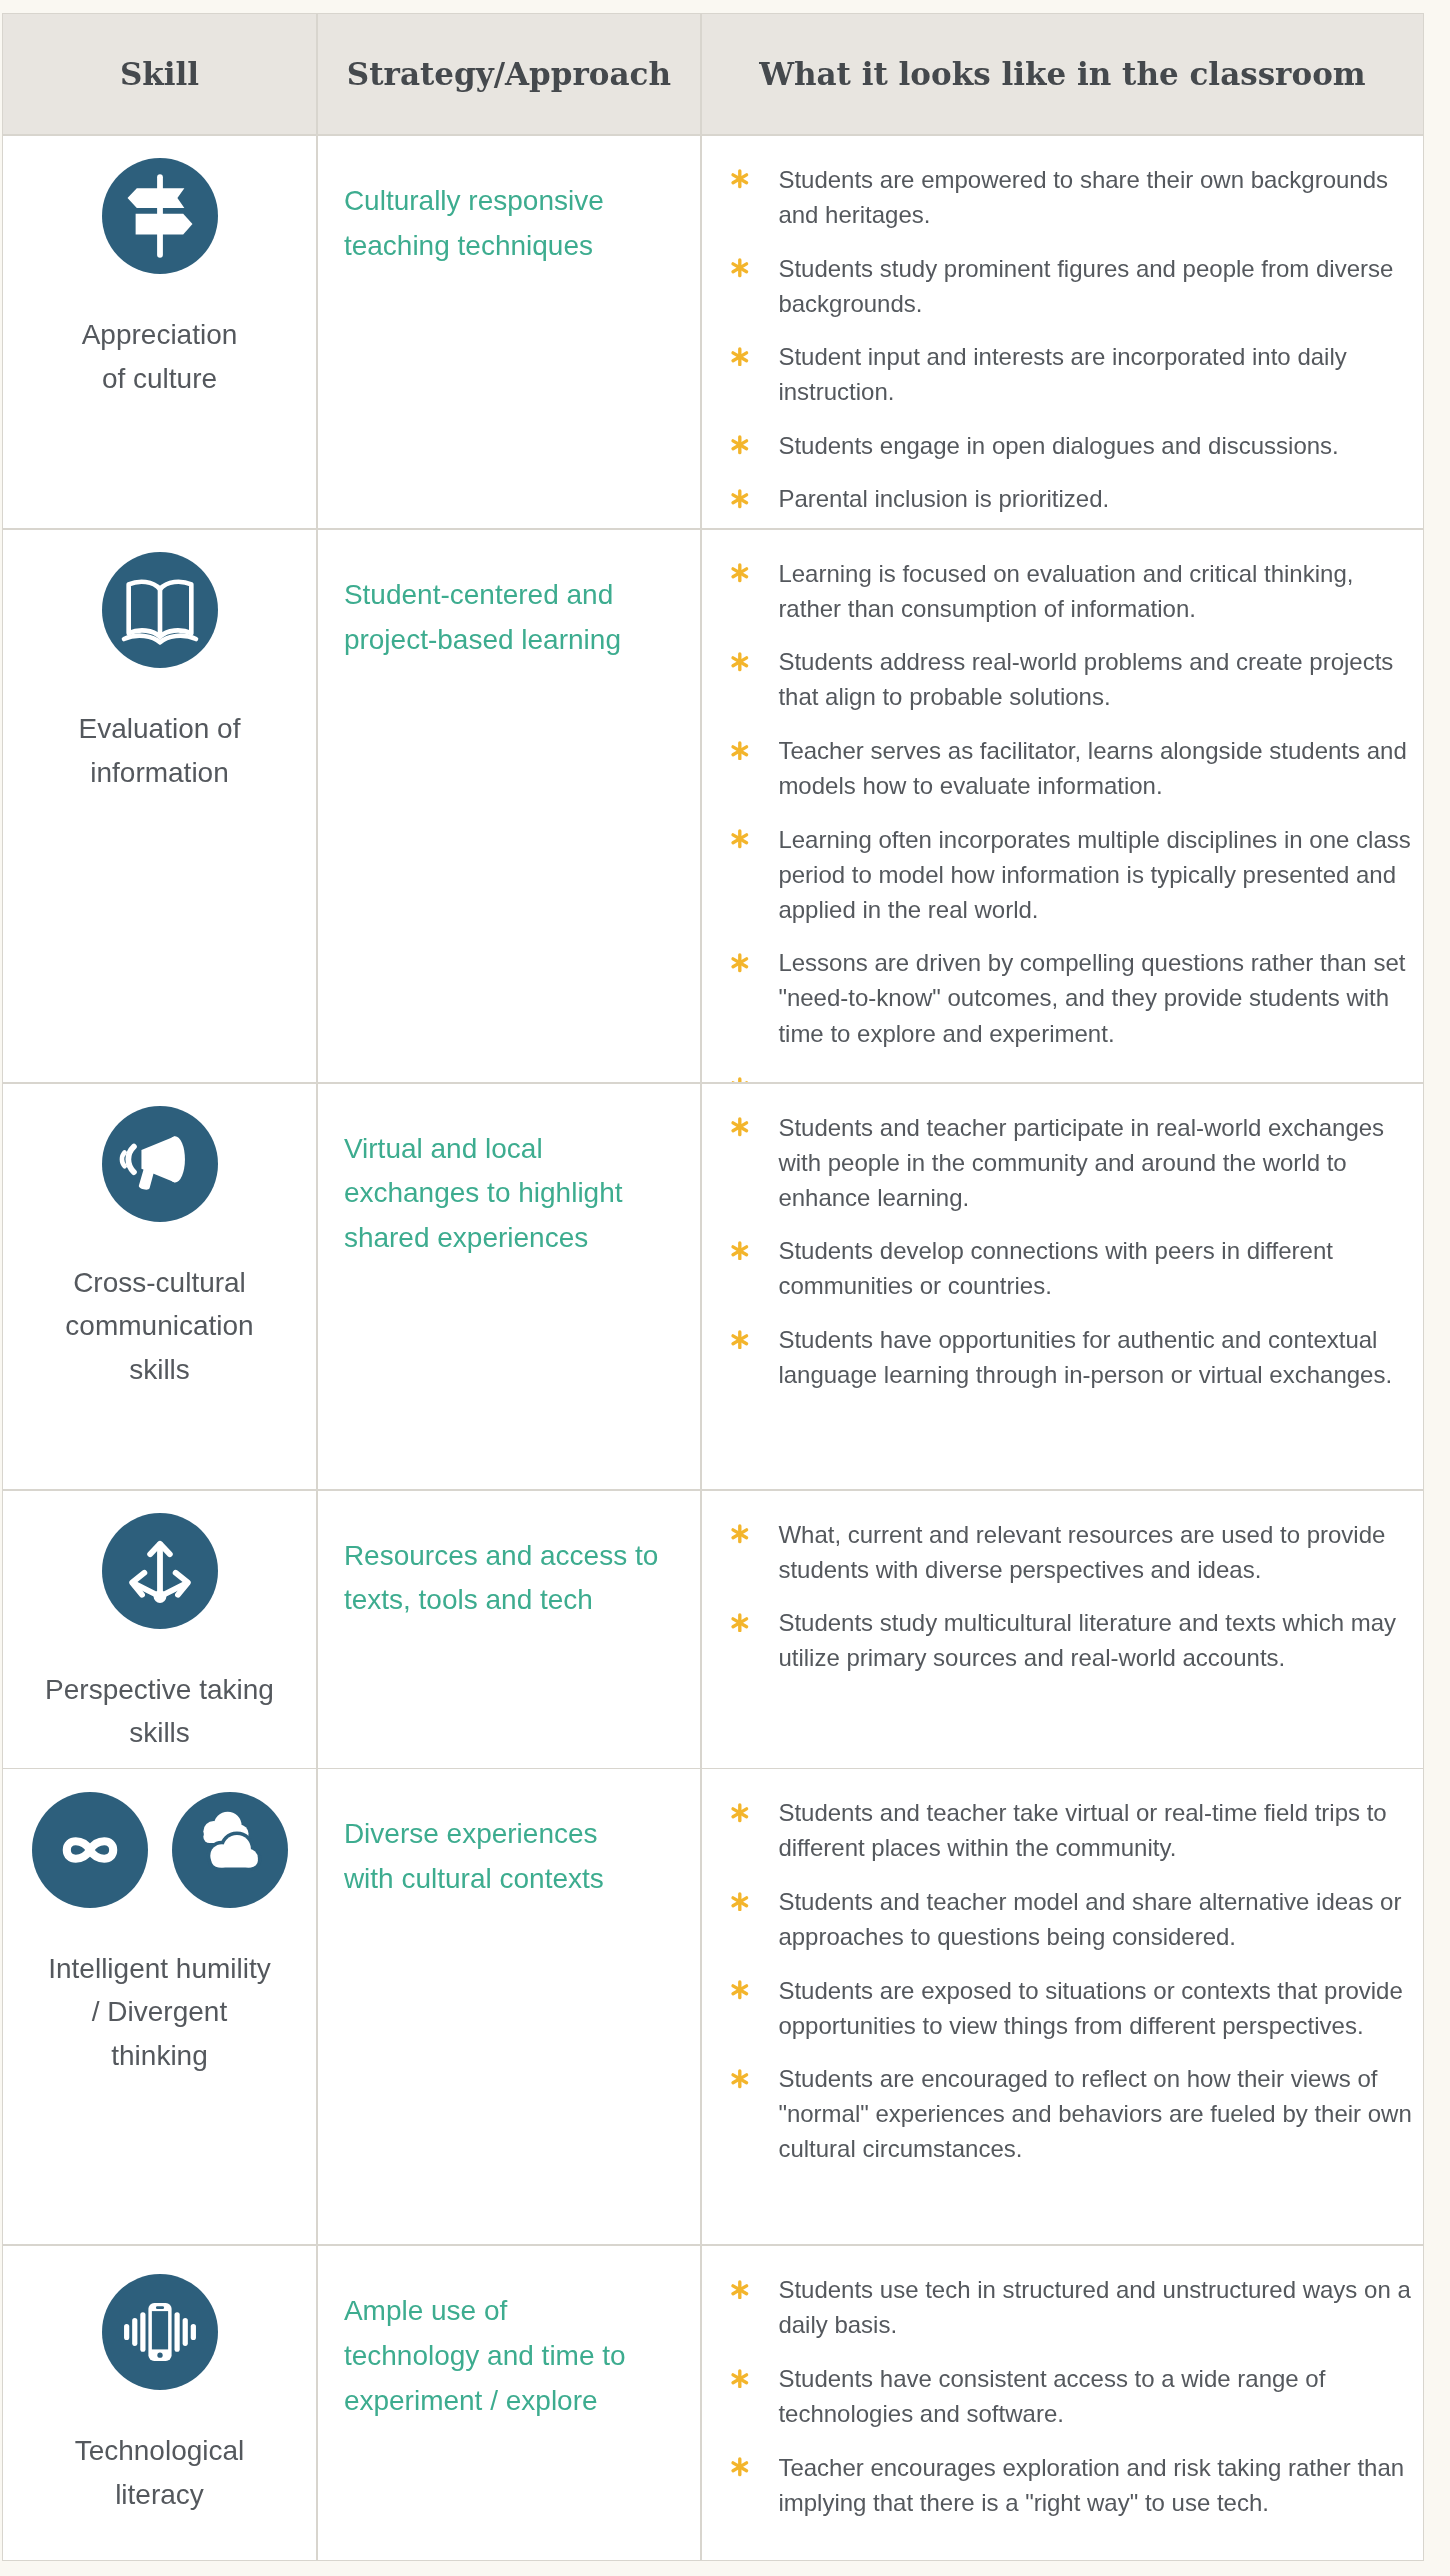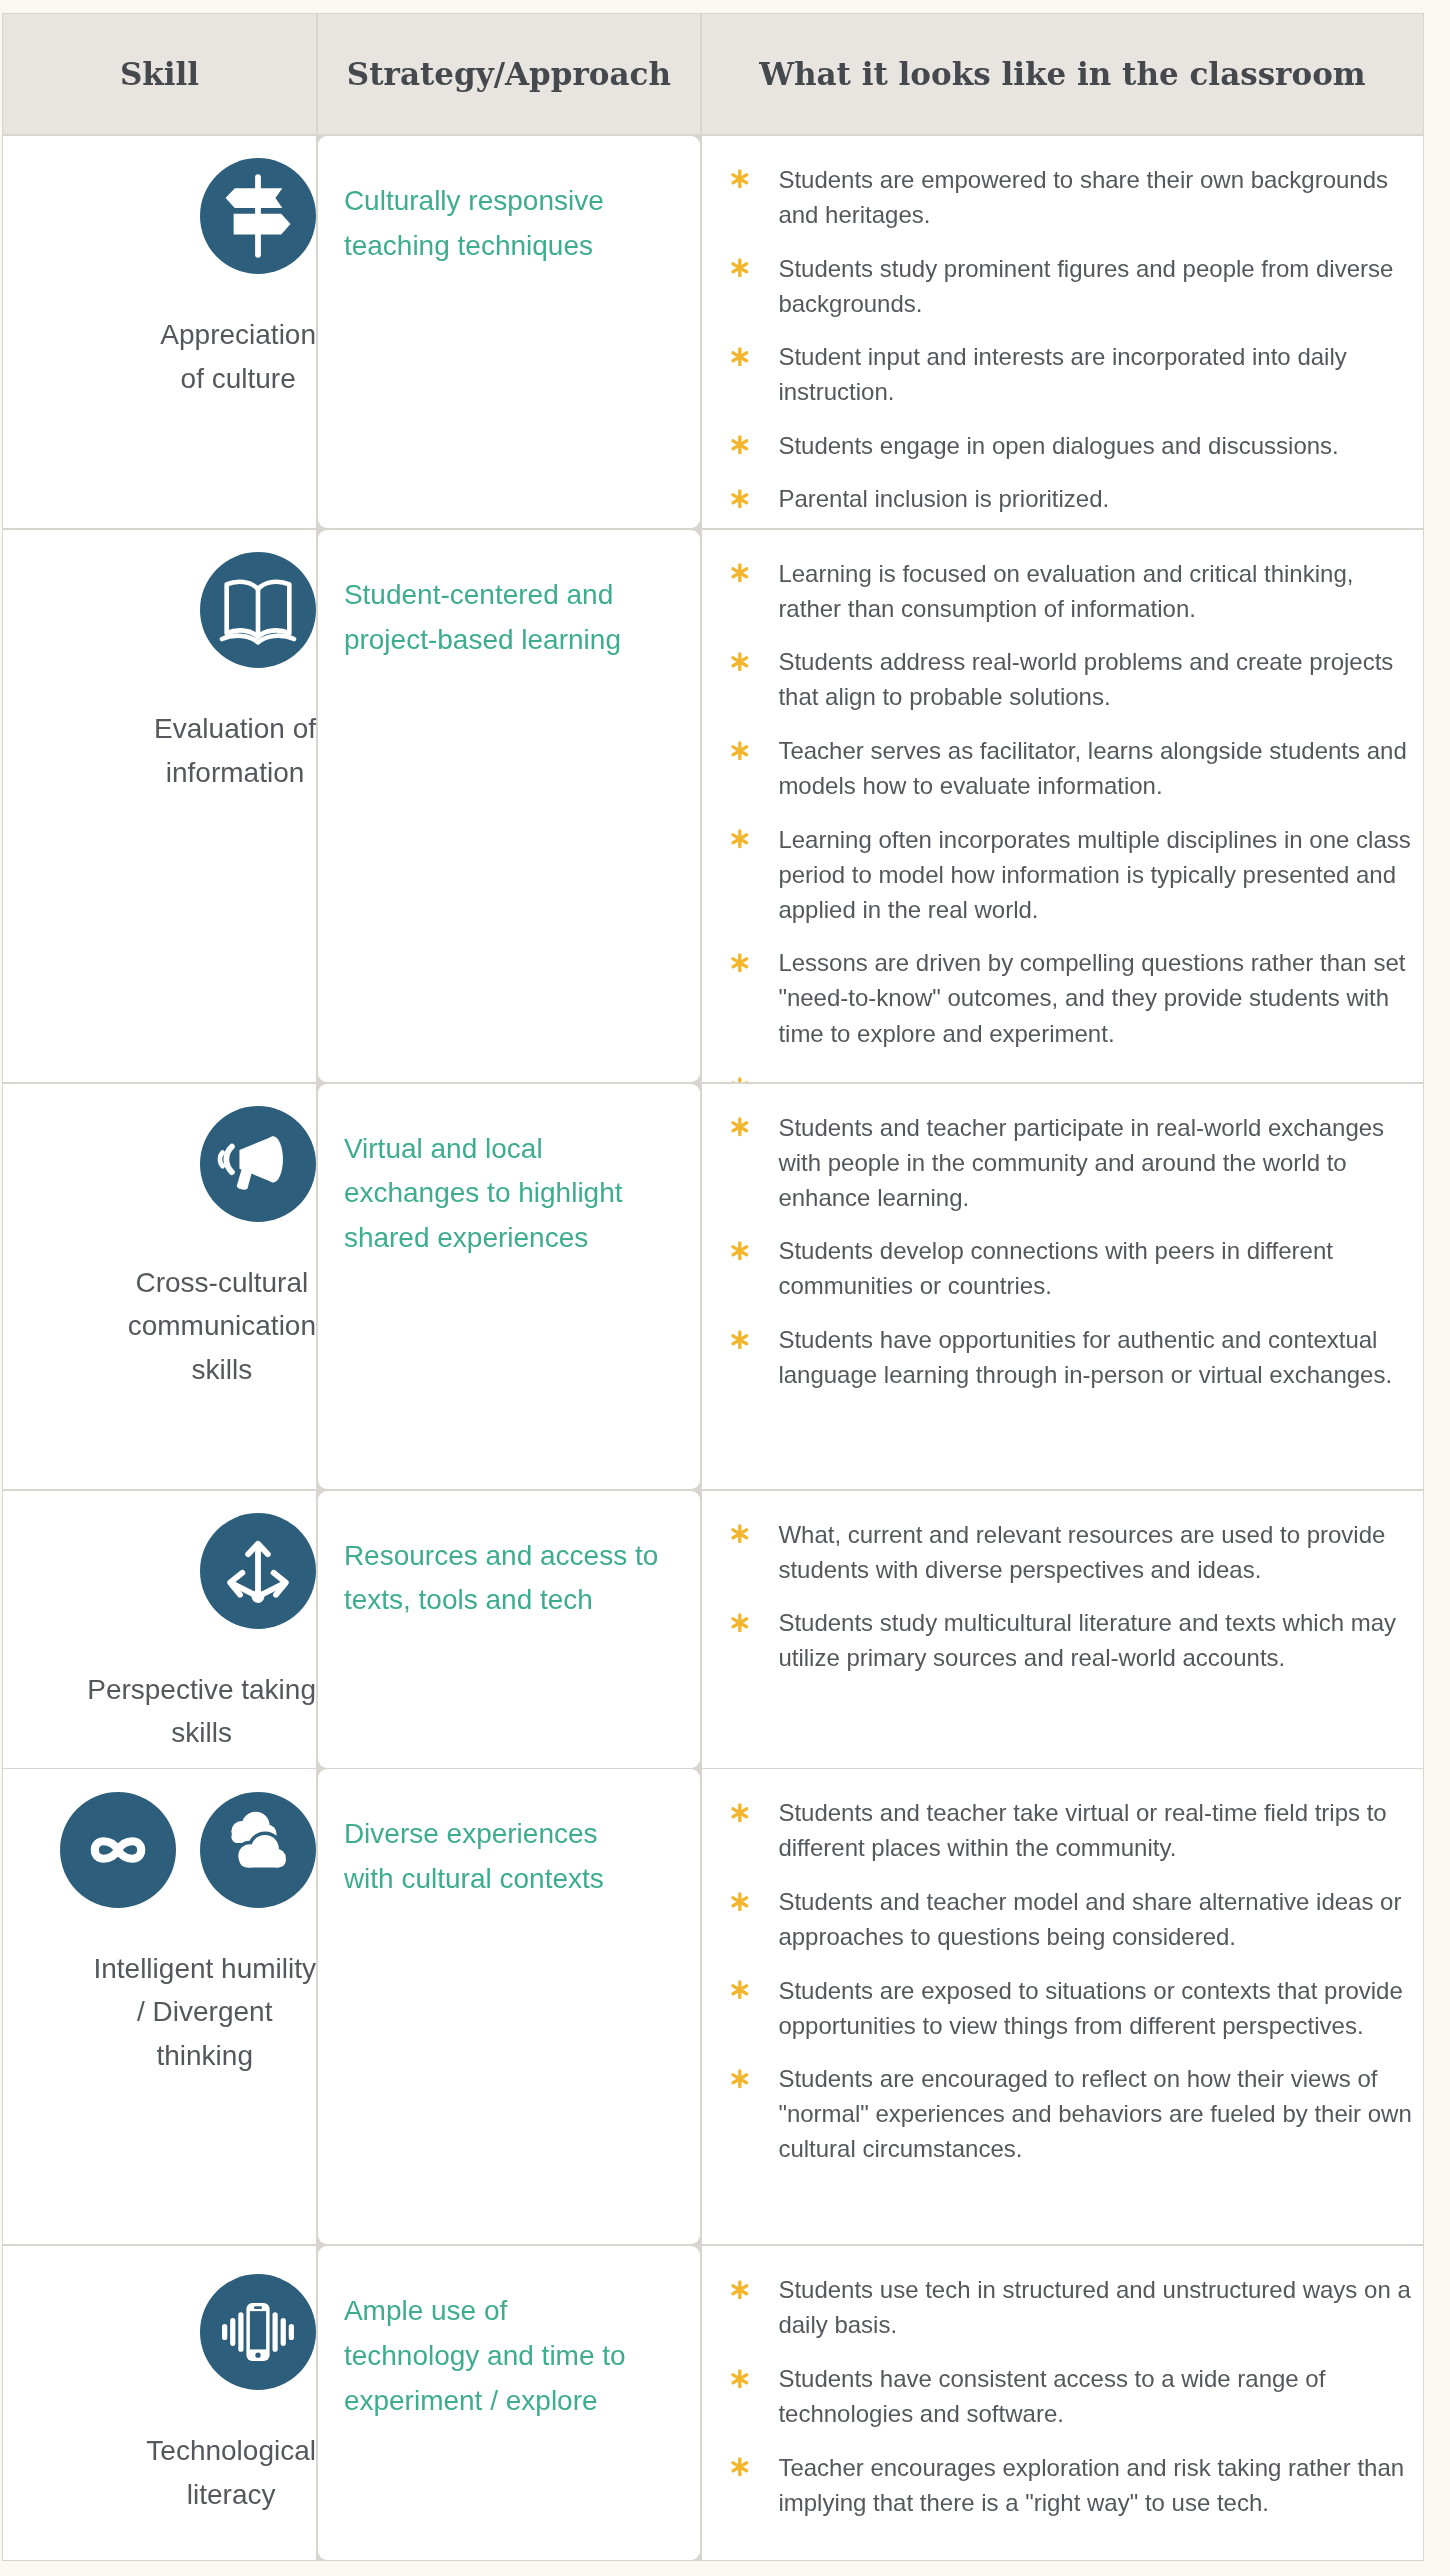--- a/index.html
+++ b/index.html
@@ -22,37 +22,37 @@
   }
   .cell { background:#ffffff; box-sizing:border-box; }
   .hcell {
     background:#e8e5e0;
     display:flex; align-items:center; justify-content:center;
     font-family:"DejaVu Serif", serif;
     font-weight:700; font-size:31px; color:#45494d;
     text-align:center;
   }
   .skill-cell {
-    display:flex; flex-direction:column; align-items:flex-end;
+    display:flex; flex-direction:column; align-items:center;
     padding-top:22.4px;
   }
   .icon-row { display:flex; gap:24px; }
   .icon-circle {
     width:116px; height:116px; border-radius:50%;
     background:#2d5f7c;
     display:flex; align-items:center; justify-content:center;
     flex:0 0 auto;
   }
   .icon-circle svg { width:116px; height:116px; display:block; }
   .skill-label {
     margin-top:39px;
     font-size:28px; line-height:1.55; color:#54585d;
     text-align:center; white-space:pre-line;
   }
-  .strategy-cell { padding:43px 22.4px 0 26px;border-radius:9px; }
+  .strategy-cell { padding:43px 22.4px 0 26px; }
   .strategy-text {
     font-size:28px; line-height:1.6; color:#3dac8f;
     white-space:pre-line;
   }
   .classroom-cell {
     padding:26px 7.5px 0 28px;
     overflow:hidden; position:relative;
   }
   ul.bullets { list-style:none; margin:0; padding:0; }
   ul.bullets li {

